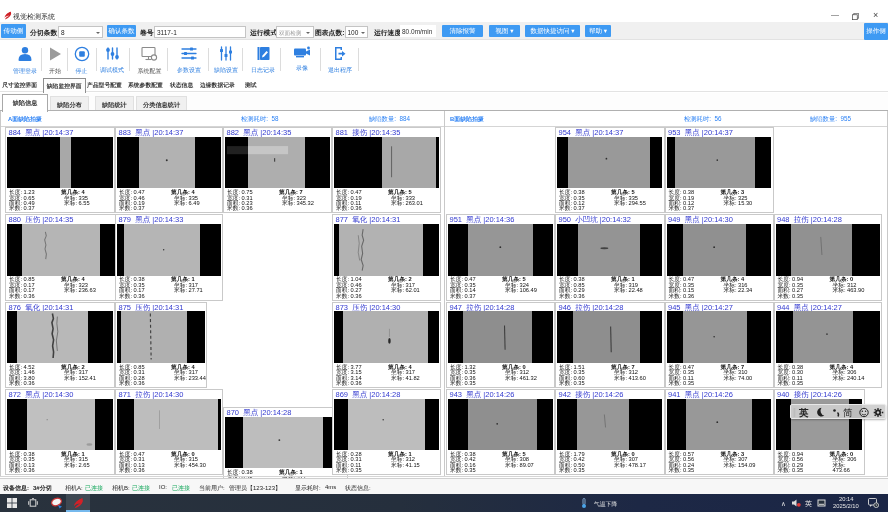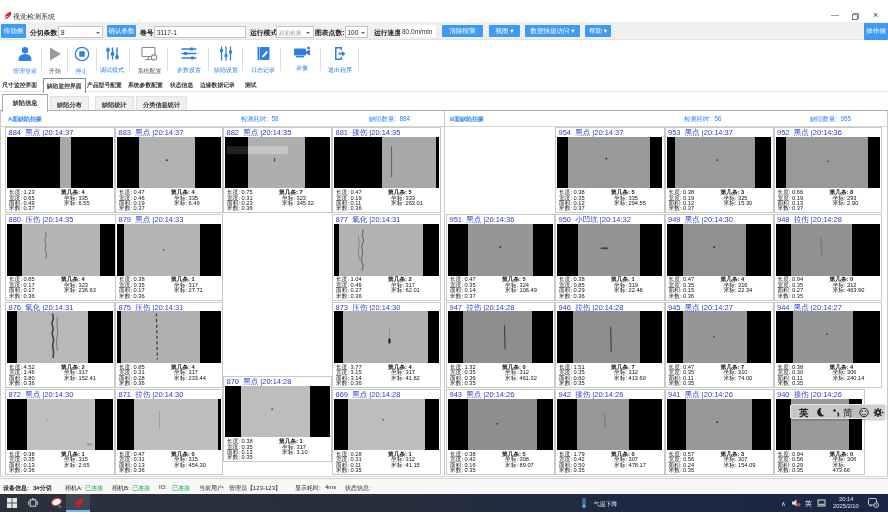--- a/index.html
+++ b/index.html
@@ -267,32 +267,20 @@
 <div class="cimg" style="background:linear-gradient(90deg,#000 0 8%,#999999 8% 85%,#000 85% 100%)">
         <svg viewBox="0 0 107 51" preserveAspectRatio="none" style="position:absolute;left:0;top:0;width:100%;height:100%">
           <circle cx="51.4" cy="22.9" r="0.81" fill="#1c1c1c" opacity="0.85"></circle>
         </svg>
       </div>
 <div class="cinfo">
         <div class="il">长度: 0.38<br>宽度: 0.19<br>面积: 0.12<br>米数: 0.37</div>
 <div class="ir"><b>第几条: 3</b><div style="margin-left:3px">坐标: 325<br>米标: 15.30</div></div>
       </div>
 </div>
-<div class="cell" style="left:773.5px;top:127px;width:108.5px;height:86.3px">
-<div class="ch">952&nbsp; 黑点 |20:14:36</div>
-<div class="cimg" style="background:linear-gradient(90deg,#000 0 10%,#999999 10% 88%,#000 88% 100%)">
-        <svg viewBox="0 0 107 51" preserveAspectRatio="none" style="position:absolute;left:0;top:0;width:100%;height:100%">
-          <circle cx="53.5" cy="24.0" r="0.74" fill="#1c1c1c" opacity="0.85"></circle>
-        </svg>
-      </div>
-<div class="cinfo">
-        <div class="il">长度: 0.66<br>宽度: 0.19<br>面积: 0.13<br>米数: 0.37</div>
-<div class="ir"><b>第几条: 8</b><div style="margin-left:3px">坐标: 293<br>米标: 2.90</div></div>
-      </div>
-</div>
 <div class="cell" style="left:5px;top:214.3px;width:128px;height:86.3px">
 <div class="ch">880&nbsp; 压伤 |20:14:35</div>
 <div class="cimg" style="background:linear-gradient(90deg,#000 0 12%,#b5b5b5 12% 75%,#000 75% 100%)">
         <svg viewBox="0 0 107 51" preserveAspectRatio="none" style="position:absolute;left:0;top:0;width:100%;height:100%">
           <path d="M33.2 7.7 l0.8 4 l-1.4 4 l1.1 5 l-0.8 4 l1.2 5 l-0.6 5" stroke="#4a4a4a" stroke-width="0.9" fill="none" opacity="0.6"></path>
         </svg>
       </div>
 <div class="cinfo">
         <div class="il">长度: 0.85<br>宽度: 0.17<br>面积: 0.17<br>米数: 0.36</div>
 <div class="ir"><b>第几条: 4</b><div style="margin-left:3px">坐标: 323<br>米标: 236.63</div></div>
@@ -377,21 +365,21 @@
         <svg viewBox="0 0 107 51" preserveAspectRatio="none" style="position:absolute;left:0;top:0;width:100%;height:100%">
           <path d="M46.0 2.5 l1 5 l-1.5 4 l1.2 6 l-1 5 l1.5 6 l-1 6 l1 6 l-0.5 6" stroke="#222" stroke-width="1.6" fill="none" opacity="0.8"></path>
           <path d="M51.0 5.5 l-0.5 7 l1 8 l-1.5 9 l1 10" stroke="#444" stroke-width="0.9" fill="none" opacity="0.65"></path>
         </svg>
       </div>
 <div class="cinfo">
         <div class="il">长度: 4.52<br>宽度: 1.46<br>面积: 3.80<br>米数: 0.36</div>
 <div class="ir"><b>第几条: 2</b><div style="margin-left:3px">坐标: 317<br>米标: 152.41</div></div>
       </div>
 </div>
-<div class="cell" style="left:115px;top:301.6px;width:108px;height:86.3px">
+<div class="cell" style="left:115px;top:301.6px;width:92px;height:86.3px">
 <div class="ch">875&nbsp; 压伤 |20:14:31</div>
 <div class="cimg" style="background:linear-gradient(90deg,#000 0 4%,#b0b0b0 4% 80%,#000 80% 100%)">
         <svg viewBox="0 0 107 51" preserveAspectRatio="none" style="position:absolute;left:0;top:0;width:100%;height:100%">
           <line x1="40.7" y1="2.5" x2="41.7" y2="47.9" stroke="#2c2c2c" stroke-width="1.4" stroke-dasharray="3 2.5" opacity="0.85"></line>
         </svg>
       </div>
 <div class="cinfo">
         <div class="il">长度: 0.85<br>宽度: 0.31<br>面积: 0.28<br>米数: 0.36</div>
 <div class="ir"><b>第几条: 4</b><div style="margin-left:3px">坐标: 317<br>米标: 233.44</div></div>
       </div>
@@ -475,21 +463,21 @@
 <div class="cimg" style="background:linear-gradient(90deg,#000 0 16%,#bdbdbd 16% 97%,#000 97% 100%)">
         <svg viewBox="0 0 107 51" preserveAspectRatio="none" style="position:absolute;left:0;top:0;width:100%;height:100%">
           <line x1="43.9" y1="11.2" x2="43.9" y2="29.6" stroke="#777" stroke-width="0.7" opacity="0.6"></line>
         </svg>
       </div>
 <div class="cinfo">
         <div class="il">长度: 0.47<br>宽度: 0.31<br>面积: 0.13<br>米数: 0.36</div>
 <div class="ir"><b>第几条: 0</b><div style="margin-left:3px">坐标: 315<br>米标: 454.30</div></div>
       </div>
 </div>
-<div class="cell" style="left:223px;top:376px;width:109px;height:86.3px">
+<div class="cell" style="left:223px;top:407px;width:125px;height:86.3px">
 <div class="ch">870&nbsp; 黑点 |20:14:28</div>
 <div class="cimg" style="background:linear-gradient(90deg,#000 0 15%,#bdbdbd 15% 81%,#000 81% 100%)">
         <svg viewBox="0 0 107 51" preserveAspectRatio="none" style="position:absolute;left:0;top:0;width:100%;height:100%">
           <circle cx="48.2" cy="22.9" r="0.81" fill="#1c1c1c" opacity="0.85"></circle>
         </svg>
       </div>
 <div class="cinfo">
         <div class="il">长度: 0.38<br>宽度: 0.35<br>面积: 0.13<br>米数: 0.35</div>
 <div class="ir"><b>第几条: 1</b><div style="margin-left:3px">坐标: 317<br>米标: 3.10</div></div>
       </div>

